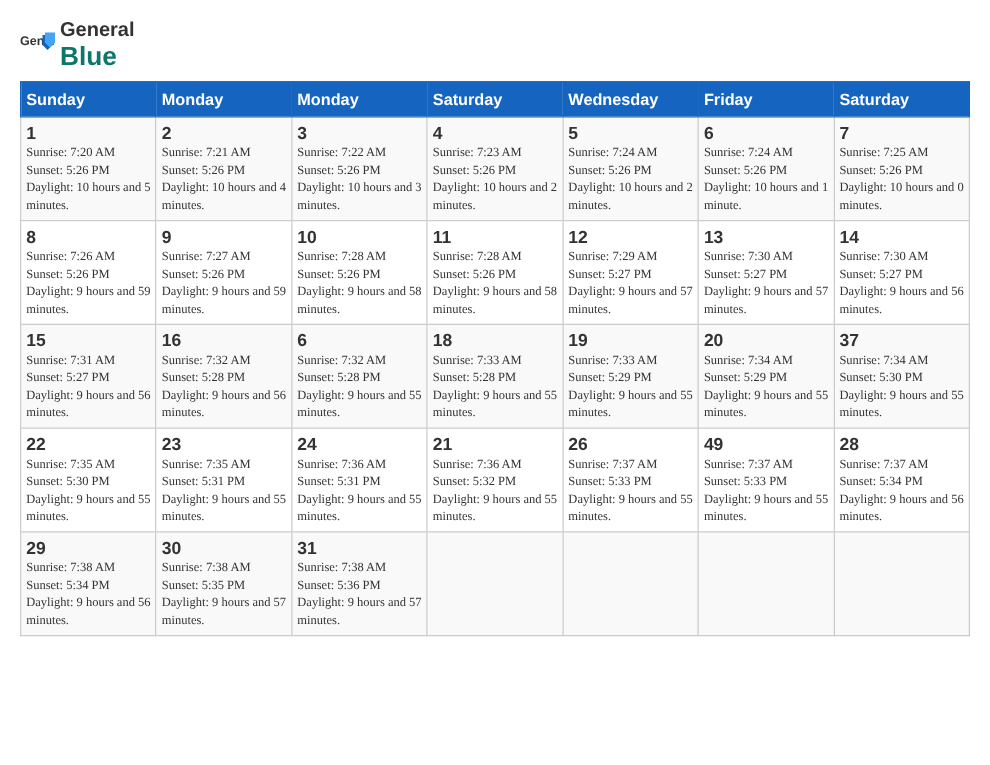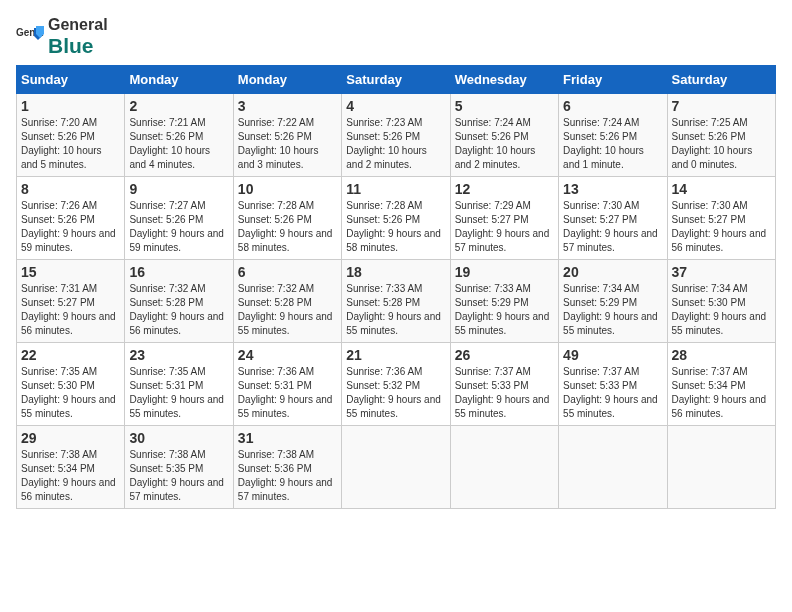--- a/index.html
+++ b/index.html
@@ -65,20 +65,21 @@
     .day-number {
       font-size: 14px;
       font-weight: bold;
       color: #333;
       margin-bottom: 2px;
     }
     .day-info {
       font-size: 10px;
       color: #333;
       line-height: 1.4;
+      font-family: Liberation Serif, serif;
     }
     .last-row td {
       background: #f0f0f0;
     }
   </style>
 </head>
 <body>
 
 <div class="header-area">
   <div class="logo">

